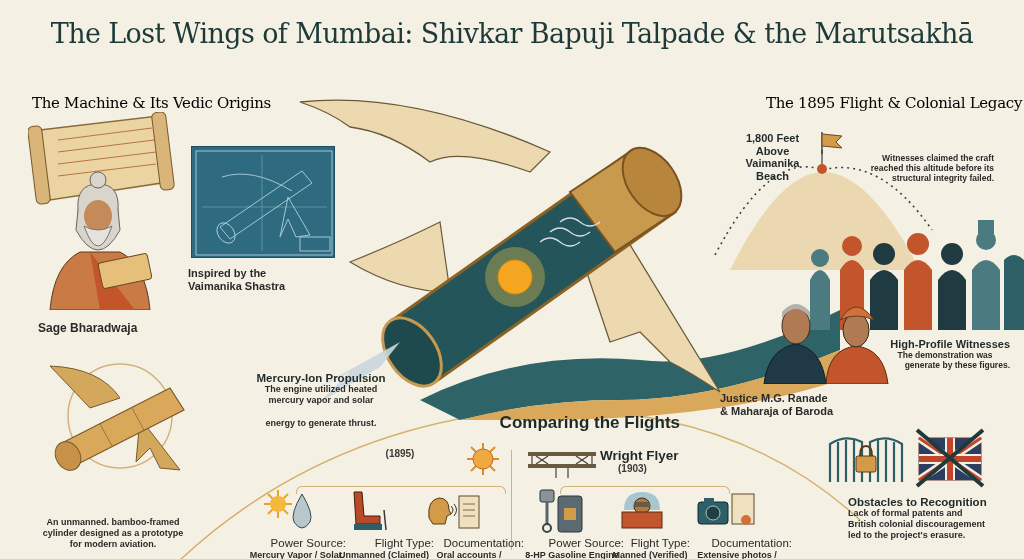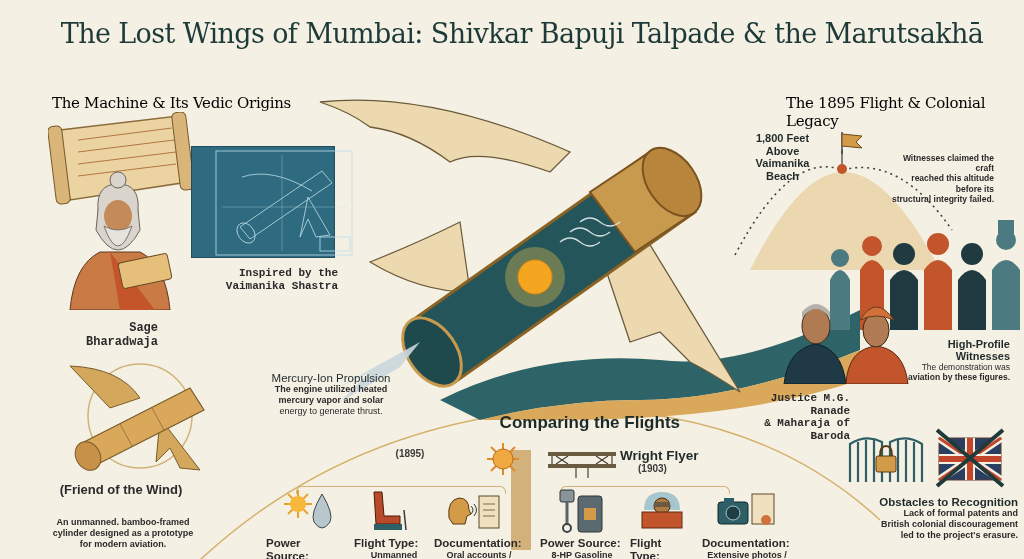--- a/index.html
+++ b/index.html
@@ -3,34 +3,34 @@
 <meta charset="utf-8">
 <style>
   * { box-sizing: border-box; margin: 0; padding: 0; }
   html, body { width: 1024px; height: 559px; overflow: hidden; }
   body {
     background: #f5f0e4;
     font-family: "Liberation Sans", sans-serif;
     color: #1f2a2a;
     position: relative;
   }
-  .abs { position: absolute; padding-left: 20px; }
+  .abs { position: absolute; }
   .title {
     left: 0; top: 18px; width: 1024px; text-align: center;
     font-family: "DejaVu Serif", serif; font-size: 27px; color: #1d3a38;
     letter-spacing: -0.6px; font-weight: normal;
   }
   .section-head {
     font-family: "DejaVu Serif", serif; font-size: 15px; color: #000000;
     letter-spacing: -0.3px;
   }
-  .caption { font-size: 11px; font-weight: bold; color: #2a2a2a; text-align: right; line-height: 1.15; font-family: Liberation Mono, monospace; }
+  .caption { font-size: 11px; font-weight: bold; color: #2a2a2a; text-align: left; line-height: 1.15; }
   .caption-title { font-size: 13px; font-weight: bold; color: #2a2a2a; text-align: center; line-height: 1.2; }
   .small { font-size: 9.5px; color: #2a2a2a; line-height: 1.2; }
-  .cmp-label { font-size: 11.5px; font-weight: bold; color: #2a2a2a; text-align: left; line-height: 1.1;}
+  .cmp-label { font-size: 11.5px; font-weight: normal; color: #2a2a2a; text-align: right; line-height: 1.1;}
   .cmp-value { font-size: 9px; font-weight: bold; color: #2a2a2a; text-align: center; }
   svg { display: block; }
 </style>
 </head>
 <body>
 
 <div class="abs title">The Lost Wings of Mumbai: Shivkar Bapuji Talpade &amp; the Marutsakhā</div>
 
 <div class="abs section-head" style="left:32px; top:94px;">The Machine &amp; Its Vedic Origins</div>
 
@@ -88,21 +88,20 @@
     <path d="M100 60 L140 112 L120 110 L110 90 L96 104 Z" fill="#d4a85c" stroke="#7a5a2a"></path>
     <path d="M20 86 L130 30 L144 52 L34 108 Z" fill="#d9a85a" stroke="#7a5a2a" stroke-width="1.2"></path>
     <ellipse cx="28" cy="98" rx="12" ry="15" transform="rotate(-30 28 98)" fill="#c7914a" stroke="#7a5a2a"></ellipse>
     <g stroke="#8a6a3a" stroke-width="0.8">
         <line x1="60" y1="66" x2="72" y2="88"></line>
         <line x1="92" y1="50" x2="104" y2="72"></line>
       </g>
   </svg>
 </div>
 <div class="abs caption-title" style="left:26px; top:482px; width:170px;">
-  <div>(Friend of the Wind)</div>
 </div>
 <div class="abs small" style="left:18px; top:517px; width:190px; text-align:center; font-weight:bold; font-size:9px;">
   <div>An unmanned. bamboo-framed</div>
   <div>cylinder designed as a prototype</div>
   <div>for modern aviation.</div>
 </div>
 
 <div class="abs" style="left:170px; top:380px;">
   <svg width="700" height="180" viewBox="0 0 700 180">
     <path d="M10 180 Q150 50 350 30 Q560 20 690 140" fill="none" stroke="#d4b06a" stroke-width="1.5"></path>
@@ -141,24 +140,24 @@
       <path d="M250 150 q10 -8 20 0 t20 0"></path>
         <path d="M260 140 q10 -8 20 0 t20 0"></path>
         <path d="M270 130 q10 -8 20 0 t20 0"></path>
     </g>
 
     <path d="M110 250 L20 300 L60 280 L30 310 L90 275 Z" fill="#c9d6dc" opacity="0.9"></path>
   </svg>
 </div>
 
 <div class="abs" style="left:226px; top:372px; width:190px; text-align:center;">
-  <div style="font-size:11.5px; font-weight:normal;">Mercury-Ion Propulsion</div>
+  <div style="font-size:11.5px; font-weight:bold;">Mercury-Ion Propulsion</div>
   <div class="small" style="font-weight:bold; font-size:9px;">The engine utilized heated</div>
   <div class="small" style="font-weight:bold; font-size:9px;">mercury vapor and solar</div>
-  <div class="small" style="font-weight:normal; font-size:9px;">energy to generate thrust.</div>
+  <div class="small" style="font-weight:bold; font-size:9px;margin-top:12px;">energy to generate thrust.</div>
 </div>
 
 <div class="abs section-head" style="left:766px; top:94px;">The 1895 Flight &amp; Colonial Legacy</div>
 
 <div class="abs" style="left:700px; top:150px;">
   <svg width="240" height="120" viewBox="0 0 240 120">
     <path d="M30 120 Q80 20 125 22 Q170 24 220 120 Z" fill="#ecd8b0"></path>
     <path d="M15 105 Q70 0 122 20 Q180 5 232 80" fill="none" stroke="#3a4444" stroke-width="1.6" stroke-dasharray="2 4"></path>
     <circle cx="122" cy="19" r="5" fill="#c2552b"></circle>
     <line x1="122" y1="14" x2="122" y2="-2" stroke="#3a3a3a" stroke-width="1.2"></line>
@@ -210,22 +209,22 @@
     <ellipse cx="94" cy="36" rx="13" ry="17" fill="#b07a52" stroke="#3a2a1a"></ellipse>
     <path d="M78 26 Q94 0 112 26 Q94 18 78 26" fill="#d0703a" stroke="#6a3a1a"></path>
   </svg>
 </div>
 <div class="abs caption" style="left:720px; top:392px; width:130px; font-size:11px;">
   <div>Justice M.G. Ranade</div>
   <div>&amp; Maharaja of Baroda</div>
 </div>
 <div class="abs" style="left:880px; top:338px; width:130px; text-align:right;">
   <div style="font-size:11px; font-weight:bold;">High-Profile Witnesses</div>
-  <div class="small" style="font-weight:normal; font-size:8.5px;">The demonstration was</div>
-  <div class="small" style="font-weight:bold; font-size:8.5px;">aviation by these figures.</div>
+  <div class="small" style="font-weight:bold; font-size:8.5px;text-align:center;">The demonstration was</div>
+  <div class="small" style="font-weight:bold; font-size:8.5px;">generate by these figures.</div>
 </div>
 
 <div class="abs" style="left:826px; top:432px;">
   <svg width="80" height="52" viewBox="0 0 80 52">
     <g stroke="#2e5f66" stroke-width="2.2" fill="none">
       <path d="M4 50 L4 12 Q20 2 36 10 L36 50"></path>
         <path d="M44 50 L44 10 Q60 2 76 12 L76 50"></path>
       <line x1="12" y1="10" x2="12" y2="50"></line>
         <line x1="20" y1="8" x2="20" y2="50"></line>
         <line x1="28" y1="8" x2="28" y2="50"></line>
@@ -240,21 +239,21 @@
 <div class="abs" style="left:915px; top:428px;">
   <svg width="70" height="60" viewBox="0 0 70 60">
     <rect x="4" y="10" width="62" height="42" fill="#2a3e62" stroke="#5a3a2a"></rect>
     <path d="M4 10 L66 52 M66 10 L4 52" stroke="#f5efe2" stroke-width="8"></path>
     <path d="M4 10 L66 52 M66 10 L4 52" stroke="#c2452b" stroke-width="3"></path>
     <path d="M35 10 L35 52 M4 31 L66 31" stroke="#f5efe2" stroke-width="10"></path>
     <path d="M35 10 L35 52 M4 31 L66 31" stroke="#c2452b" stroke-width="6"></path>
     <path d="M2 2 L68 58 M68 2 L2 58" stroke="#1f3a3a" stroke-width="4"></path>
   </svg>
 </div>
-<div class="abs" style="left:848px; top:496px; width:170px; text-align:right;">
+<div class="abs" style="left:848px; top:496px; width:170px; text-align:left;">
   <div style="font-size:11.5px; font-weight:bold;">Obstacles to Recognition</div>
   <div class="small" style="font-weight:bold; font-size:9px;">Lack of formal patents and</div>
   <div class="small" style="font-weight:bold; font-size:9px;">British colonial discouragement</div>
   <div class="small" style="font-weight:bold; font-size:9px;">led to the project's erasure.</div>
 </div>
 
 <div class="abs" style="left:380px; top:413px; width:300px; text-align:right; font-size:17px; font-weight:bold; color:#1d2a28;">Comparing the Flights</div>
 <div class="abs" style="left:511px; top:450px; width:1px; height:100px; background:#d2b27a;"></div>
 
 <div class="abs" style="left:310px; top:448px; width:180px; text-align:center;">

